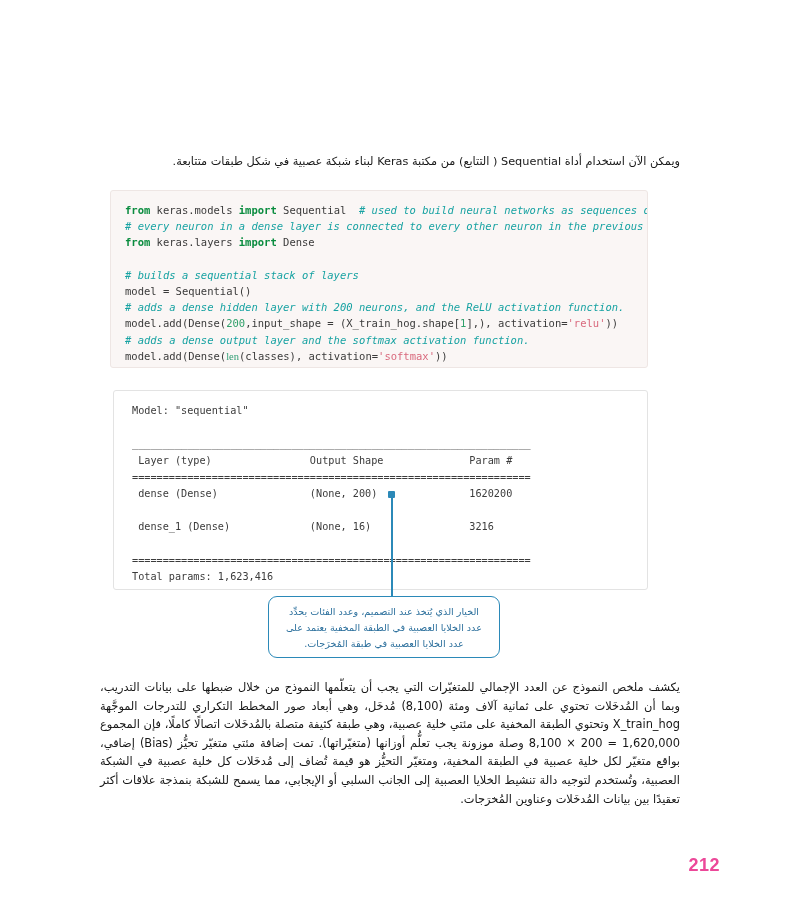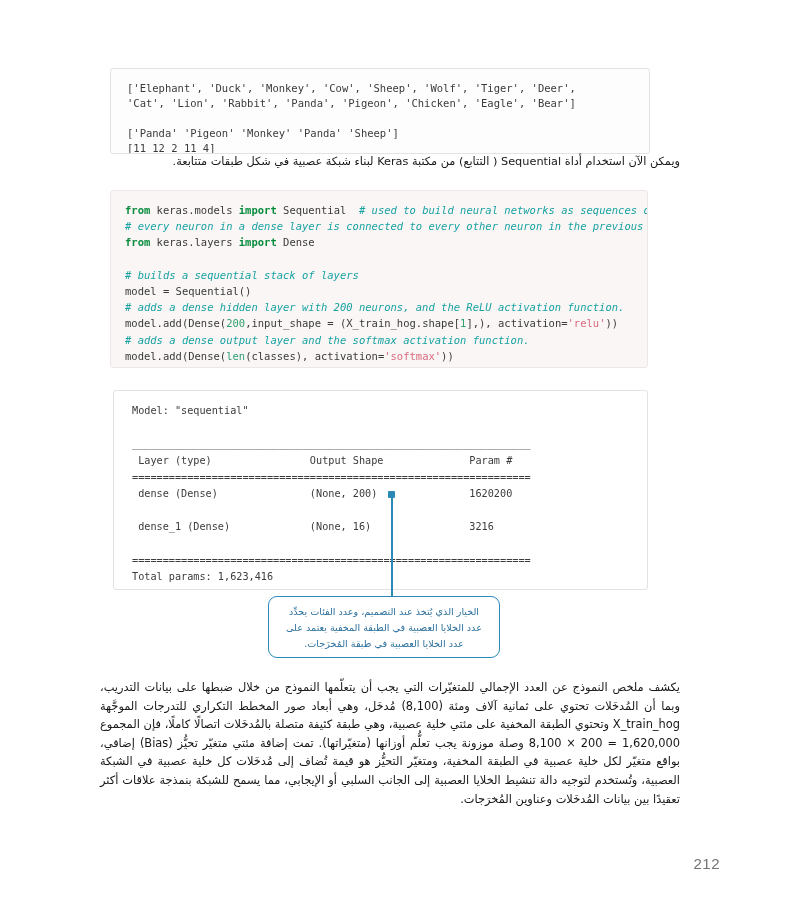--- a/index.html
+++ b/index.html
@@ -55,21 +55,21 @@
     background: #faf6f5;
     border-color: #eee6e4;
     padding: 11px 14px;
     font-size: 10.5px;
     line-height: 16.2px;
   }
   #block-keras-code .kw      { color: #0a8c3f; font-weight: bold; text-align: center; }
   #block-keras-code .cm      { color: #17a2a2; font-style: italic; }
   #block-keras-code .num     { color: #2fa06a; text-align: center; }
   #block-keras-code .str     { color: #d9697d; }
-  #block-keras-code .fn      { color: #2f9e74; }
+  #block-keras-code .fn      { color: #2f9e74; font-family: Liberation Serif, serif; }
   #block-keras-code .plain   { color: #3a3a3a; }
 
   
   #block-model-summary {
     left: 113px;
     top: 380px;
     width: 535px;
     height: 200px;
     background: #ffffff;
     padding: 12px 18px;
@@ -150,36 +150,31 @@
     background: #2b89b8;
     border-radius: 1px;
   }
 
   
   #page-number {
     position: absolute;
     right: 80px;
     top: 855px;
     font-family: "Liberation Sans", sans-serif;
-    font-size: 15px;
-    font-weight: normal;
-    color: #737373;
+    font-size: 18px;
+    font-weight: bold;
+    color: #ec4899;
     letter-spacing: 0.5px;
   }
 </style>
 </head>
 <body>
 
 <div class="page">
 
-  <pre class="code-block" id="block-output-list">['Elephant', 'Duck', 'Monkey', 'Cow', 'Sheep', 'Wolf', 'Tiger', 'Deer',
-'Cat', 'Lion', 'Rabbit', 'Panda', 'Pigeon', 'Chicken', 'Eagle', 'Bear']
-
-['Panda' 'Pigeon' 'Monkey' 'Panda' 'Sheep']
-[11 12 2 11 4]</pre>
 
   <div class="ar-line" id="intro-sentence">ويمكن الآن استخدام أداة Sequential ( التتابع) من مكتبة Keras لبناء شبكة عصبية في شكل طبقات متتابعة.</div>
 
   <div class="code-block" id="block-keras-code"><div><span class="kw">from </span><span class="plain">keras.models </span><span class="kw">import </span><span class="plain">Sequential  </span><span class="cm"># used to build neural networks as sequences of layers</span></div><div><span class="cm"># every neuron in a dense layer is connected to every other neuron in the previous layer.</span></div><div><span class="kw">from </span><span class="plain">keras.layers </span><span class="kw">import </span><span class="plain">Dense</span></div><div><span class="plain"> </span></div><div><span class="cm"># builds a sequential stack of layers</span></div><div><span class="plain">model = Sequential()</span></div><div><span class="cm"># adds a dense hidden layer with 200 neurons, and the ReLU activation function.</span></div><div><span class="plain">model.add(Dense(</span><span class="num">200</span><span class="plain">,input_shape = (X_train_hog.shape[</span><span class="num">1</span><span class="plain">],), activation=</span><span class="str">'relu'</span><span class="plain">))</span></div><div><span class="cm"># adds a dense output layer and the softmax activation function.</span></div><div><span class="plain">model.add(Dense(</span><span class="fn">len</span><span class="plain">(classes), activation=</span><span class="str">'softmax'</span><span class="plain">))</span></div><div><span class="plain">model.summary()</span></div></div>
 
   <pre class="code-block" id="block-model-summary">Model: "sequential"
 
 _________________________________________________________________
  Layer (type)                Output Shape              Param #   
 =================================================================

